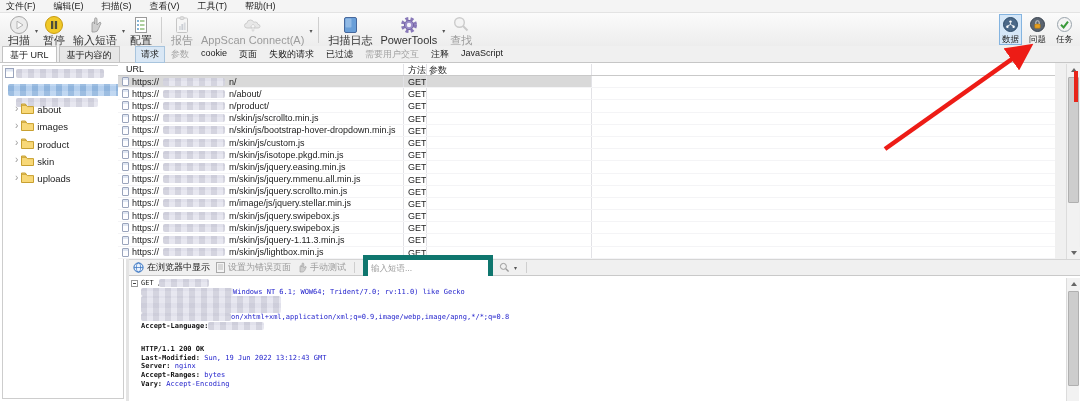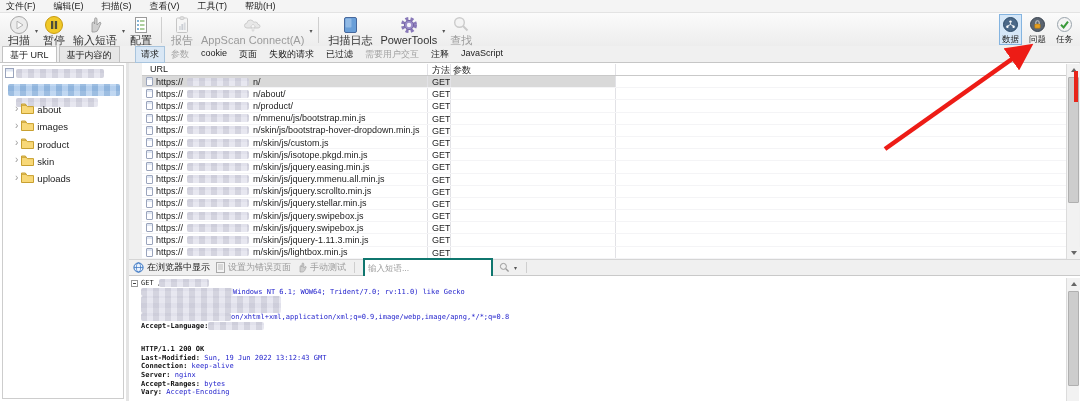--- a/index.html
+++ b/index.html
@@ -45,21 +45,21 @@
   .tree-item{position:absolute;display:flex;align-items:center;gap:3px;height:13px;}
   .chev{color:#9a9a9a;font-size:10px;line-height:10px;transform:translateY(-1px);}
   .tlabel2{font-size:9.5px;color:#222;white-space:nowrap;}
   
   .blur{display:inline-block;vertical-align:middle;border-radius:2px;
     background:repeating-linear-gradient(90deg,rgba(198,198,212,.6) 0 6px,rgba(230,230,240,.6) 6px 12px),
                repeating-linear-gradient(0deg,#e9e9f0 0 5px,#d9d9e4 5px 10px);}
   .blur.blue{background:repeating-linear-gradient(90deg,rgba(130,170,215,.65) 0 6px,rgba(185,210,240,.65) 6px 12px),
                repeating-linear-gradient(0deg,#cfe2f4 0 5px,#a9c8e8 5px 10px);}
   
-  .rtable{position:absolute;left:142px;top:63px;width:937px;height:196px;background:#fff;overflow:hidden;}
+  .rtable{position:absolute;left:118px;top:63px;width:937px;height:196px;background:#fff;overflow:hidden;}
   .thead{position:relative;height:13px;border-bottom:1px solid #c9c9c9;background:#fff;}
   .thead span{position:absolute;top:1px;color:#222;}
   .vline{position:absolute;top:0;bottom:0;width:1px;background:#e2e2e6;}
   .trow{position:relative;height:12.2px;display:flex;align-items:center;border-bottom:1px solid #f4f4f6;}
   .trow .selbg{position:absolute;left:0;top:0;height:100%;width:473px;background:#d9d9d9;}
   .ucell{position:relative;display:flex;align-items:center;padding-left:4px;gap:3px;white-space:nowrap;}
   .picon{width:7px;height:9px;background:#fdfdff;border:1px solid #9aa4bc;border-radius:1px;flex:none;
     box-shadow:inset 0 2px 0 #dfe6f2;}
   .mcell{position:absolute;left:290px;top:1px;}
   .ublur{width:62px;height:8px;margin:0 1px;}
@@ -69,21 +69,21 @@
   .tri-up{width:0;height:0;border-left:3.5px solid transparent;border-right:3.5px solid transparent;border-bottom:4px solid #666;}
   .tri-dn{width:0;height:0;border-left:3.5px solid transparent;border-right:3.5px solid transparent;border-top:4px solid #666;}
   .sthumb{position:absolute;left:1px;width:11px;background:#cdcdcd;border:1px solid #b0b0b0;border-radius:1px;}
   .redmark{position:absolute;background:#e8251a;}
   
   .btoolbar{position:absolute;left:129px;top:259px;width:951px;height:17px;background:#f0f0f0;
     border-top:1px solid #d5d5d5;border-bottom:1px solid #c9c9c9;display:flex;align-items:center;padding-left:4px;gap:6px;}
   .bt-item{display:flex;align-items:center;gap:3px;white-space:nowrap;}
   .bt-item.disabled{color:#9b9b9b;}
   .bt-sep{width:1px;height:11px;background:#cfcfcf;margin:0 2px;}
-  .phrase{width:130px;height:13px;border:2px solid #0f766e;background:#fff;font-size:8.5px;
+  .phrase{width:130px;height:13px;border:5px solid #0f766e;background:#fff;font-size:8.5px;
     font-family:"Liberation Sans",sans-serif;padding:8px 3px;color:#333;}
   .phrase::placeholder{color:#9a9a9a;}
   
   .detail{position:absolute;left:129px;top:276px;width:951px;height:125px;background:#fff;overflow:hidden;
     font-family:"DejaVu Sans Mono",monospace;font-size:7px;color:#1a1a1a;}
   .collapse{position:absolute;left:2px;top:4px;width:7px;height:7px;border:1px solid #999;background:#fff;
     display:flex;align-items:center;justify-content:center;}
   .collapse::after{content:"";width:3px;height:1px;background:#444;}
   .mwrap{position:absolute;left:12px;top:3px;right:18px;}
   .mline{position:relative;height:8.6px;line-height:8.6px;white-space:pre;}
@@ -354,21 +354,21 @@
           <span class="mcell">GET</span>
           <span class="vline" style="left: 285px;"></span>
           <span class="vline" style="left: 308px;"></span>
           <span class="vline" style="left: 473px;"></span>
         </div>
         <div class="trow">
           <span class="ucell">
             <span class="picon"></span>
             <span>https://</span>
             <span class="blur ublur"></span>
-            <span>n/mmenu/js/bootstrap.min.js</span>
+            <span>n/skin/js/scrollto.min.js</span>
           </span>
           <span class="mcell">GET</span>
           <span class="vline" style="left: 285px;"></span>
           <span class="vline" style="left: 308px;"></span>
           <span class="vline" style="left: 473px;"></span>
         </div>
         <div class="trow">
           <span class="ucell">
             <span class="picon"></span>
             <span>https://</span>
@@ -438,21 +438,21 @@
           <span class="mcell">GET</span>
           <span class="vline" style="left: 285px;"></span>
           <span class="vline" style="left: 308px;"></span>
           <span class="vline" style="left: 473px;"></span>
         </div>
         <div class="trow">
           <span class="ucell">
             <span class="picon"></span>
             <span>https://</span>
             <span class="blur ublur"></span>
-            <span>m/skin/js/jquery.stellar.min.js</span>
+            <span>m/image/js/jquery.stellar.min.js</span>
           </span>
           <span class="mcell">GET</span>
           <span class="vline" style="left: 285px;"></span>
           <span class="vline" style="left: 308px;"></span>
           <span class="vline" style="left: 473px;"></span>
         </div>
         <div class="trow">
           <span class="ucell">
             <span class="picon"></span>
             <span>https://</span>
@@ -558,21 +558,20 @@
           <div class="mline"><span class="blur" style="width: 92px; height: 8px;"></span><span class="bluev">Windows NT 6.1; WOW64; Trident/7.0; rv:11.0) like Gecko</span></div>
           <div class="mline"><span class="blur" style="width: 140px; height: 17px;"></span></div>
           <div class="mline"></div>
           <div class="mline"><span class="blur" style="width: 90px; height: 8px;"></span><span class="bluev">on/xhtml+xml,application/xml;q=0.9,image/webp,image/apng,*/*;q=0.8</span></div>
           <div class="mline"><span><b>Accept-Language:</b></span><span class="blur" style="width: 56px; height: 8px;"></span></div>
           <div class="mline"></div>
         </div>
       <div id="resplines" style="margin-top:6px">
           <div class="mline"><b>HTTP/1.1 200 OK</b></div>
           <div class="mline"><b>Last-Modified:</b><span class="bluev"> Sun, 19 Jun 2022 13:12:43 GMT</span></div>
-          <div class="mline"><b>Connection:</b><span class="bluev"> keep-alive</span></div>
           <div class="mline"><b>Server:</b><span class="bluev"> nginx</span></div>
           <div class="mline"><b>Accept-Ranges:</b><span class="bluev"> bytes</span></div>
           <div class="mline"><b>Vary:</b><span class="bluev"> Accept-Encoding</span></div>
         </div>
     </div>
   </div>
 
   <div class="sbar" style="left:1066px;top:278px;height:123px">
     <div class="sarrow" style="top:0">
         <span class="tri-up"></span>

